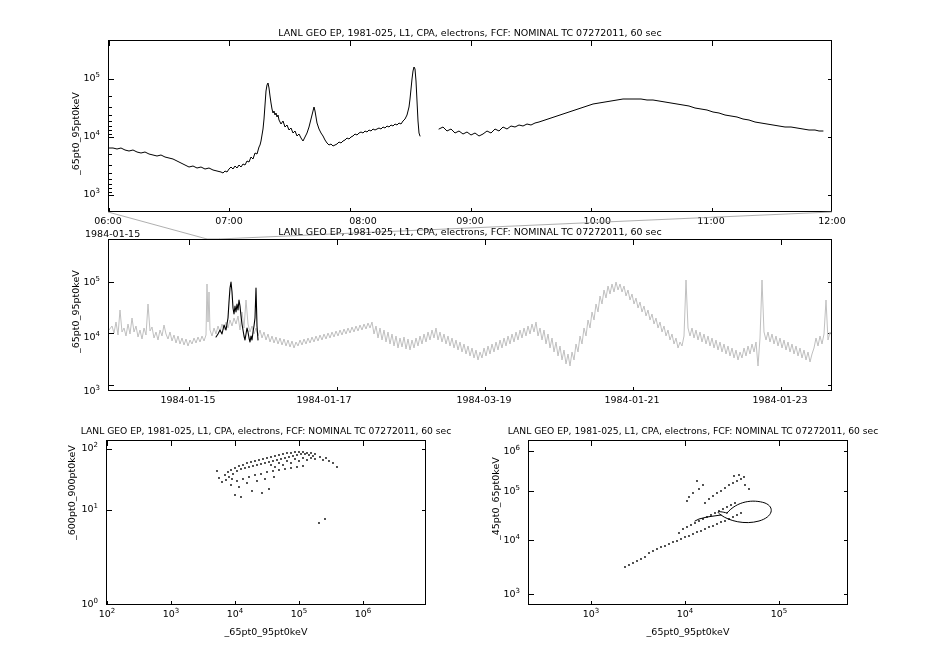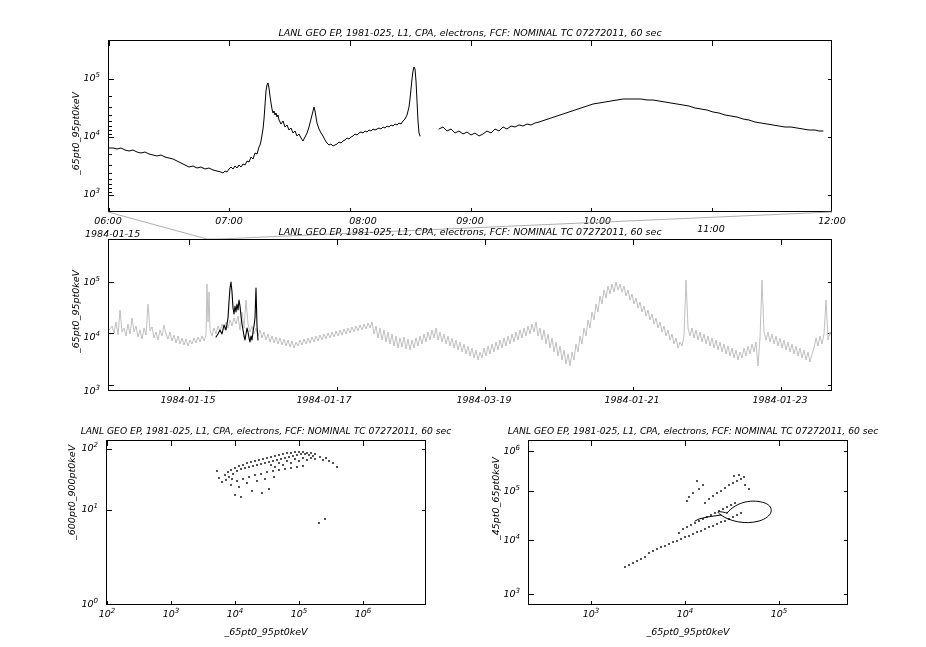--- a/index.html
+++ b/index.html
@@ -12,21 +12,20 @@
     height: 647px;
     font-family: "DejaVu Sans", sans-serif;
     color: #000000;
     overflow: hidden;
     position: relative;
   }
   .stage {
     position: relative;
     width: 876px;
     height: 647px;
-    font-style: italic;
   }
   .panel-title {
     position: absolute;
     font-size: 9.5px;
     color: #000;
     white-space: nowrap;
     text-align: center;
   }
   .axis-box {
     position: absolute;
@@ -169,21 +168,21 @@
 
       <path class="trace-main" d="M330,88 L334,86 L338,90 L342,88 L346,92 L350,90 L354,93 L358,91 L362,94 L366,92 L370,95 L374,93 L378,90 L382,92 L386,88 L390,90 L394,86 L398,88 L402,85 L406,86 L410,84 L414,85 L418,83 L422,84 L426,82 L430,81 L436,79 L442,77 L448,75 L454,73 L460,71 L466,69 L472,67 L478,65 L484,63 L490,62 L496,61 L502,60 L508,59 L514,58 L520,58 L526,58 L532,58 L538,59 L544,59 L550,60 L556,61 L562,62 L568,63 L574,64 L580,65 L586,67 L592,68 L598,69 L604,71 L610,72 L616,74 L622,75 L628,76 L634,78 L640,79 L646,81 L652,82 L658,83 L664,84 L670,85 L676,86 L682,86 L688,87 L694,88 L700,89 L706,89 L710,90 L714,90"></path>
     </svg>
   </div>
 
   <div class="tick-label-x" style="left:88px; top:215px; width:40px;text-align:center;">06:00</div>
   <div class="tick-label-x" style="left:209px; top:215px; width:40px;">07:00</div>
   <div class="tick-label-x" style="left:343px; top:215px; width:40px;">08:00</div>
   <div class="tick-label-x" style="left:450px; top:215px; width:40px;">09:00</div>
   <div class="tick-label-x" style="left:571px; top:215px; width:40px;text-align:right;">10:00</div>
-  <div class="tick-label-x" style="left:691px; top:223px; width:40px;">11:00</div>
+  <div class="tick-label-x" style="left:691px; top:215px; width:40px;">11:00</div>
   <div class="tick-label-x" style="left:812px; top:215px; width:40px;">12:00</div>
 
   <div class="xlabel" style="left:85px; top:228px; width:90px; text-align:left;">1984-01-15</div>
 
   <svg class="svg-layer" width="926" height="647" style="pointer-events:none;">
     <path class="zoom-connector" d="M108,212 L207,239"></path>
     <path class="zoom-connector" d="M832,212 L219,239"></path>
     <rect class="zoom-rect" x="207" y="239" width="12" height="152"></rect>
   </svg>
 

